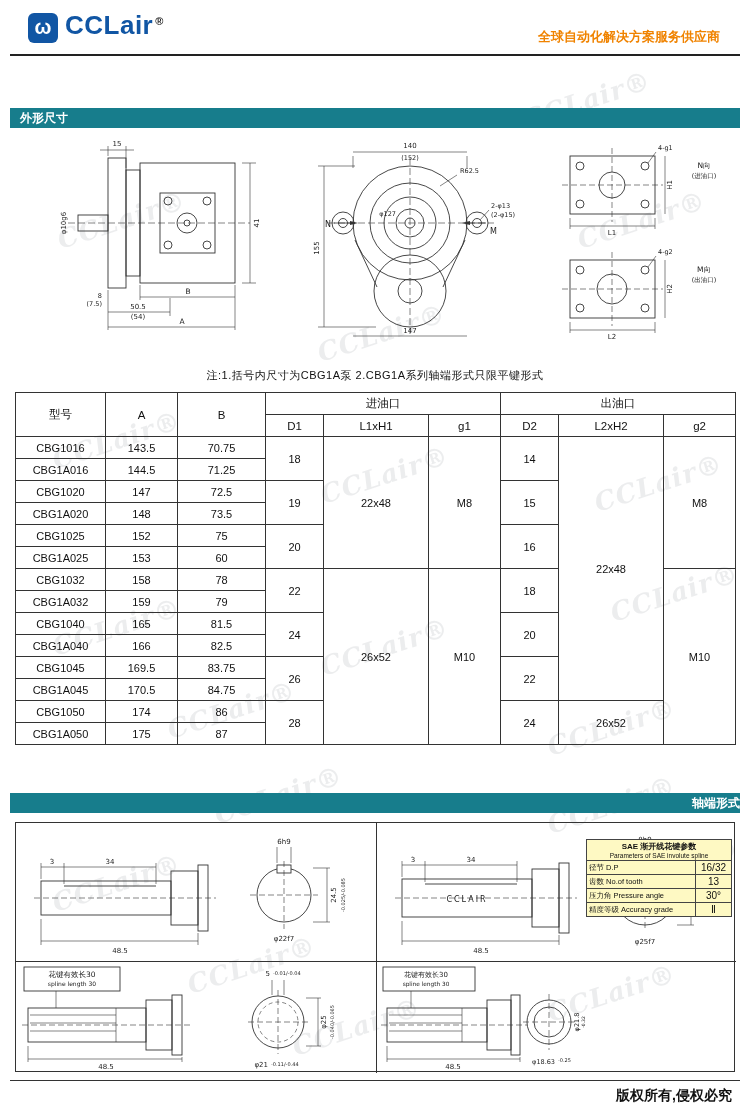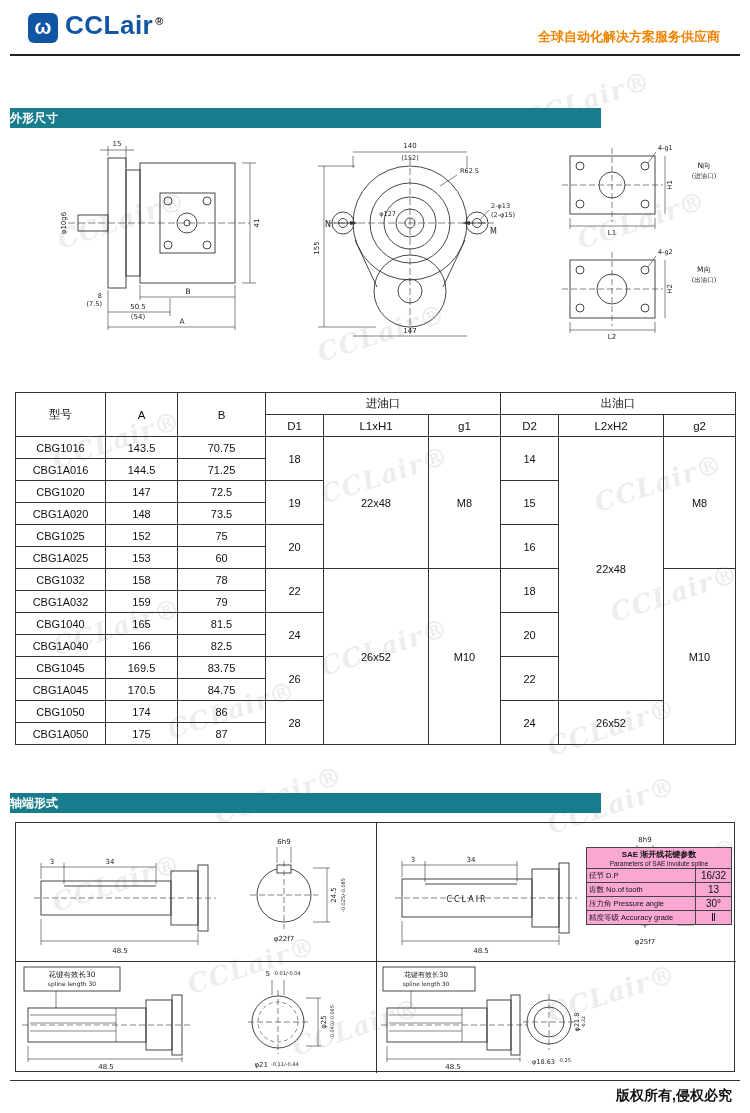--- a/index.html
+++ b/index.html
@@ -9,38 +9,38 @@
   .wm { position:absolute; font-family:"DejaVu Serif",serif; font-style:italic; font-weight:bold; font-size:26px;
         color:rgba(110,115,125,0.13); transform:rotate(-18deg); letter-spacing:1px; z-index:0; white-space:nowrap; }
   .header { position:absolute; left:28px; top:11px; display:flex; align-items:center; gap:7px; z-index:2; }
   .logo-box { width:30px; height:30px; background:#1156a4; border-radius:6px; color:#fff; font-size:20px; font-weight:bold;
               display:flex; align-items:center; justify-content:center; }
   .brand { font-size:26px; font-weight:bold; color:#1156a4; letter-spacing:.5px; line-height:28px; }
   .reg { font-size:11px; color:#222; position:relative; top:-9px; margin-left:2px; font-weight:bold; }
   .tagline { position:absolute; right:30px; top:28px; color:#f08300; font-size:13px; font-weight:bold; z-index:2; }
   .header-rule { position:absolute; left:10px; width:730px; top:54px; height:2px; background:#222; z-index:2; }
   .title { position:absolute; left:0; width:750px; top:68px; text-align:center; font-size:22px; font-weight:bold; color:#000; z-index:2; }
-  .section-bar { position:absolute; left:10px; width:591px; height:20px; background:#177d8c; color:#fff; font-size:12px;
-                 font-weight:bold; line-height:20px; z-index:2; }
+  .section-bar { position:absolute; left:10px; width:730px; height:20px; background:#177d8c; color:#fff; font-size:12px;
+                 font-weight:bold; line-height:20px; padding-left:10px; z-index:2; }
   #bar-dims { top:108px; }
-  #bar-shaft { top:793px; }
+  #bar-shaft { top:793px;text-align:right; }
   #svg-main { position:absolute; left:10px; top:128px; z-index:1; }
   svg text { font-family:"DejaVu Sans",sans-serif; fill:#222; }
   .note { position:absolute; top:368px; width:750px; text-align:center; font-size:11px; color:#111; z-index:2; letter-spacing:.5px; }
   .spec-table { position:absolute; left:15px; top:392px; width:720px; border-collapse:collapse; table-layout:fixed; z-index:1; }
   .spec-table th, .spec-table td { border:1px solid #333; font-size:11px; font-weight:normal; color:#111;
                                    text-align:center; height:22px; padding:0; background:transparent; }
   .spec-table thead th { font-size:11.5px; }
   .bottom-box { position:absolute; left:15px; top:822px; width:720px; height:250px; border:1px solid #333; z-index:1; }
   .vdiv { position:absolute; left:360px; top:0; width:1px; height:250px; background:#333; }
   .hdiv { position:absolute; left:0; top:138px; width:720px; height:1px; background:#333; }
   .quad { position:absolute; }
   #svg-tl { left:0; top:0; } #svg-tr { left:361px; top:0; }
   #svg-bl { left:0; top:139px; } #svg-br { left:361px; top:139px; }
-  .sae { position:absolute; left:570px; top:24px; width:146px; border-collapse:collapse; background:#f9a8d4; z-index:2; }
+  .sae { position:absolute; left:570px; top:16px; width:146px; border-collapse:collapse; background:#fef9c3; z-index:2; }
   .sae th, .sae td { border:1px solid #444; color:#111; padding:1px 2px; }
   .sae th { font-size:8px; font-weight:bold; text-align:center; }
   .sae .sae-en { font-size:6.5px; font-weight:normal; }
   .sae td.lbl { font-size:7.5px; text-align:left; }
   .sae td.val { font-size:10px; text-align:center; width:36px; }
   .footer-rule { position:absolute; left:10px; width:730px; top:1080px; height:1px; background:#333; z-index:2; }
   .footer { position:absolute; right:18px; top:1087px; font-size:14px; font-weight:bold; color:#111; z-index:2; }
 </style>
 </head>
 <body>
@@ -173,20 +173,21 @@
       <line x1="560" y1="202" x2="645" y2="202" stroke-width="0.6"></line>
       <line x1="655" y1="132" x2="655" y2="190" stroke-width="0.6"></line>
     </g>
     <text x="648" y="126" font-size="6.5" text-anchor="start">4-g2</text>
     <text x="694" y="144" font-size="7.5" text-anchor="middle">M向</text>
     <text x="694" y="154" font-size="6.5" text-anchor="middle">(出油口)</text>
     <text x="602" y="211" font-size="7" text-anchor="middle">L2</text>
     <text x="662" y="161" font-size="7" text-anchor="middle" transform="rotate(-90 662 161)">H2</text>
   </svg>
 
+  <div class="note">注:1.括号内尺寸为CBG1A泵  2.CBG1A系列轴端形式只限平键形式</div>
 
   <table class="spec-table">
     <colgroup>
       <col style="width:90px">
         <col style="width:72px">
         <col style="width:88px">
       <col style="width:58px">
         <col style="width:105px">
         <col style="width:72px">
       <col style="width:58px">

